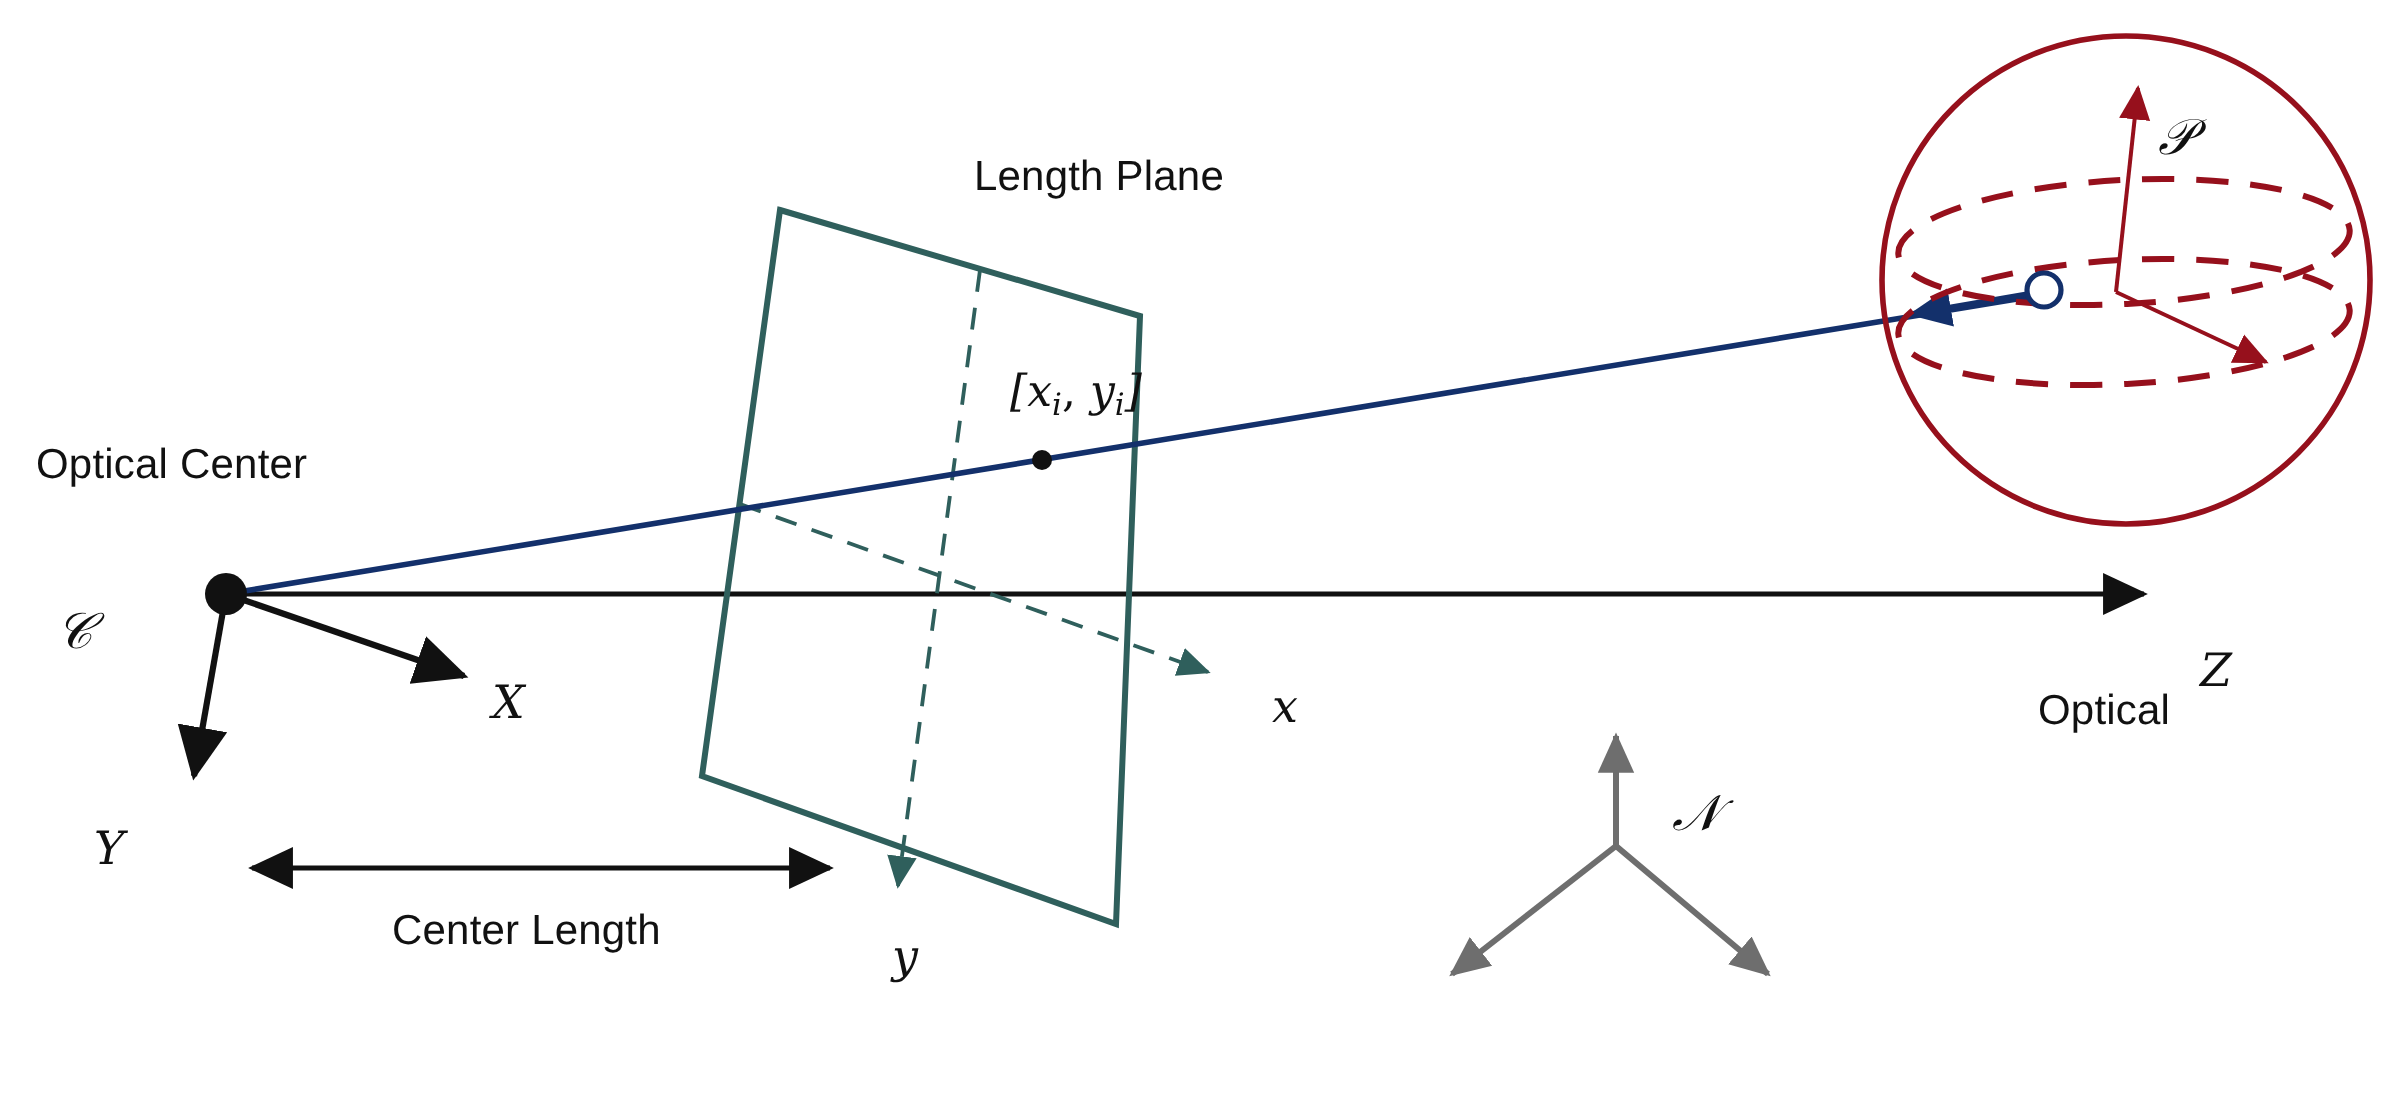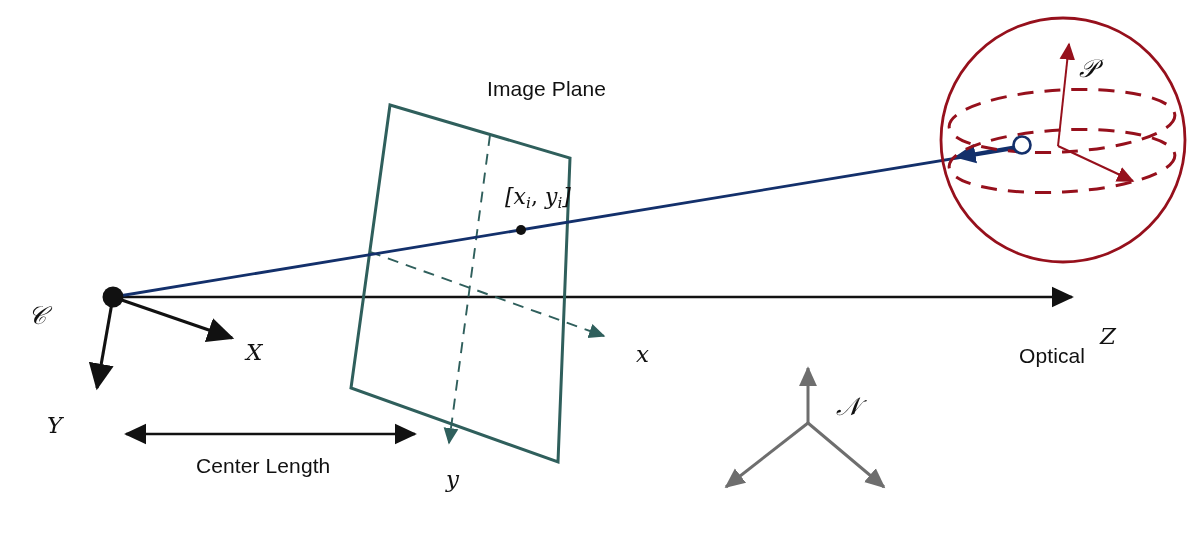--- a/index.html
+++ b/index.html
@@ -119,30 +119,31 @@
     <line id="object-axis-up" x1="1058" y1="146" x2="1069" y2="44" stroke="#96101c" stroke-width="2" marker-end="url(#arrow-red)"></line>
     <line id="object-axis-right" x1="1058" y1="146" x2="1133" y2="181" stroke="#96101c" stroke-width="2" marker-end="url(#arrow-red)"></line>
 
     <circle id="object-point-marker" cx="1022" cy="145" r="8.5" fill="#ffffff" stroke="#13306b" stroke-width="2.6"></circle>
 
     <line id="world-axis-up" x1="808" y1="423" x2="808" y2="368" stroke="#6e6e6e" stroke-width="3" marker-end="url(#arrow-gray)"></line>
     <line id="world-axis-left" x1="808" y1="423" x2="726" y2="487" stroke="#6e6e6e" stroke-width="3" marker-end="url(#arrow-gray)"></line>
     <line id="world-axis-right" x1="808" y1="423" x2="884" y2="487" stroke="#6e6e6e" stroke-width="3" marker-end="url(#arrow-gray)"></line>
   </svg>
 
+  <div class="lbl lbl-sans" style="left:18px; top:222px;">Optical Center</div>
 
   <div class="lbl lbl-cal" style="left:28px; top:303px;">𝒞</div>
 
   <div class="lbl lbl-math" style="left:246px; top:341px;">X</div>
 
   <div class="lbl lbl-math" style="left:47px; top:414px;">Y</div>
 
   <div class="lbl lbl-math" style="left:1100px; top:325px;">Z</div>
 
-  <div class="lbl lbl-sans" style="left:487px; top:78px;">Image Plane</div>
+  <div class="lbl lbl-sans" style="left:487px; top:78px;">Length Plane</div>
 
   <div class="lbl lbl-coord" style="left:505px; top:186px;">
     <span>[</span><span>x</span><span class="sub">i</span><span class="upr">, </span><span>y</span><span class="sub">i</span><span>]</span>
   </div>
 
   <div class="lbl lbl-math" style="left:636px; top:343px;">x</div>
 
   <div class="lbl lbl-math" style="left:446px; top:468px;">y</div>
 
   <div class="lbl lbl-sans" style="left:196px; top:455px;">Center Length</div>

